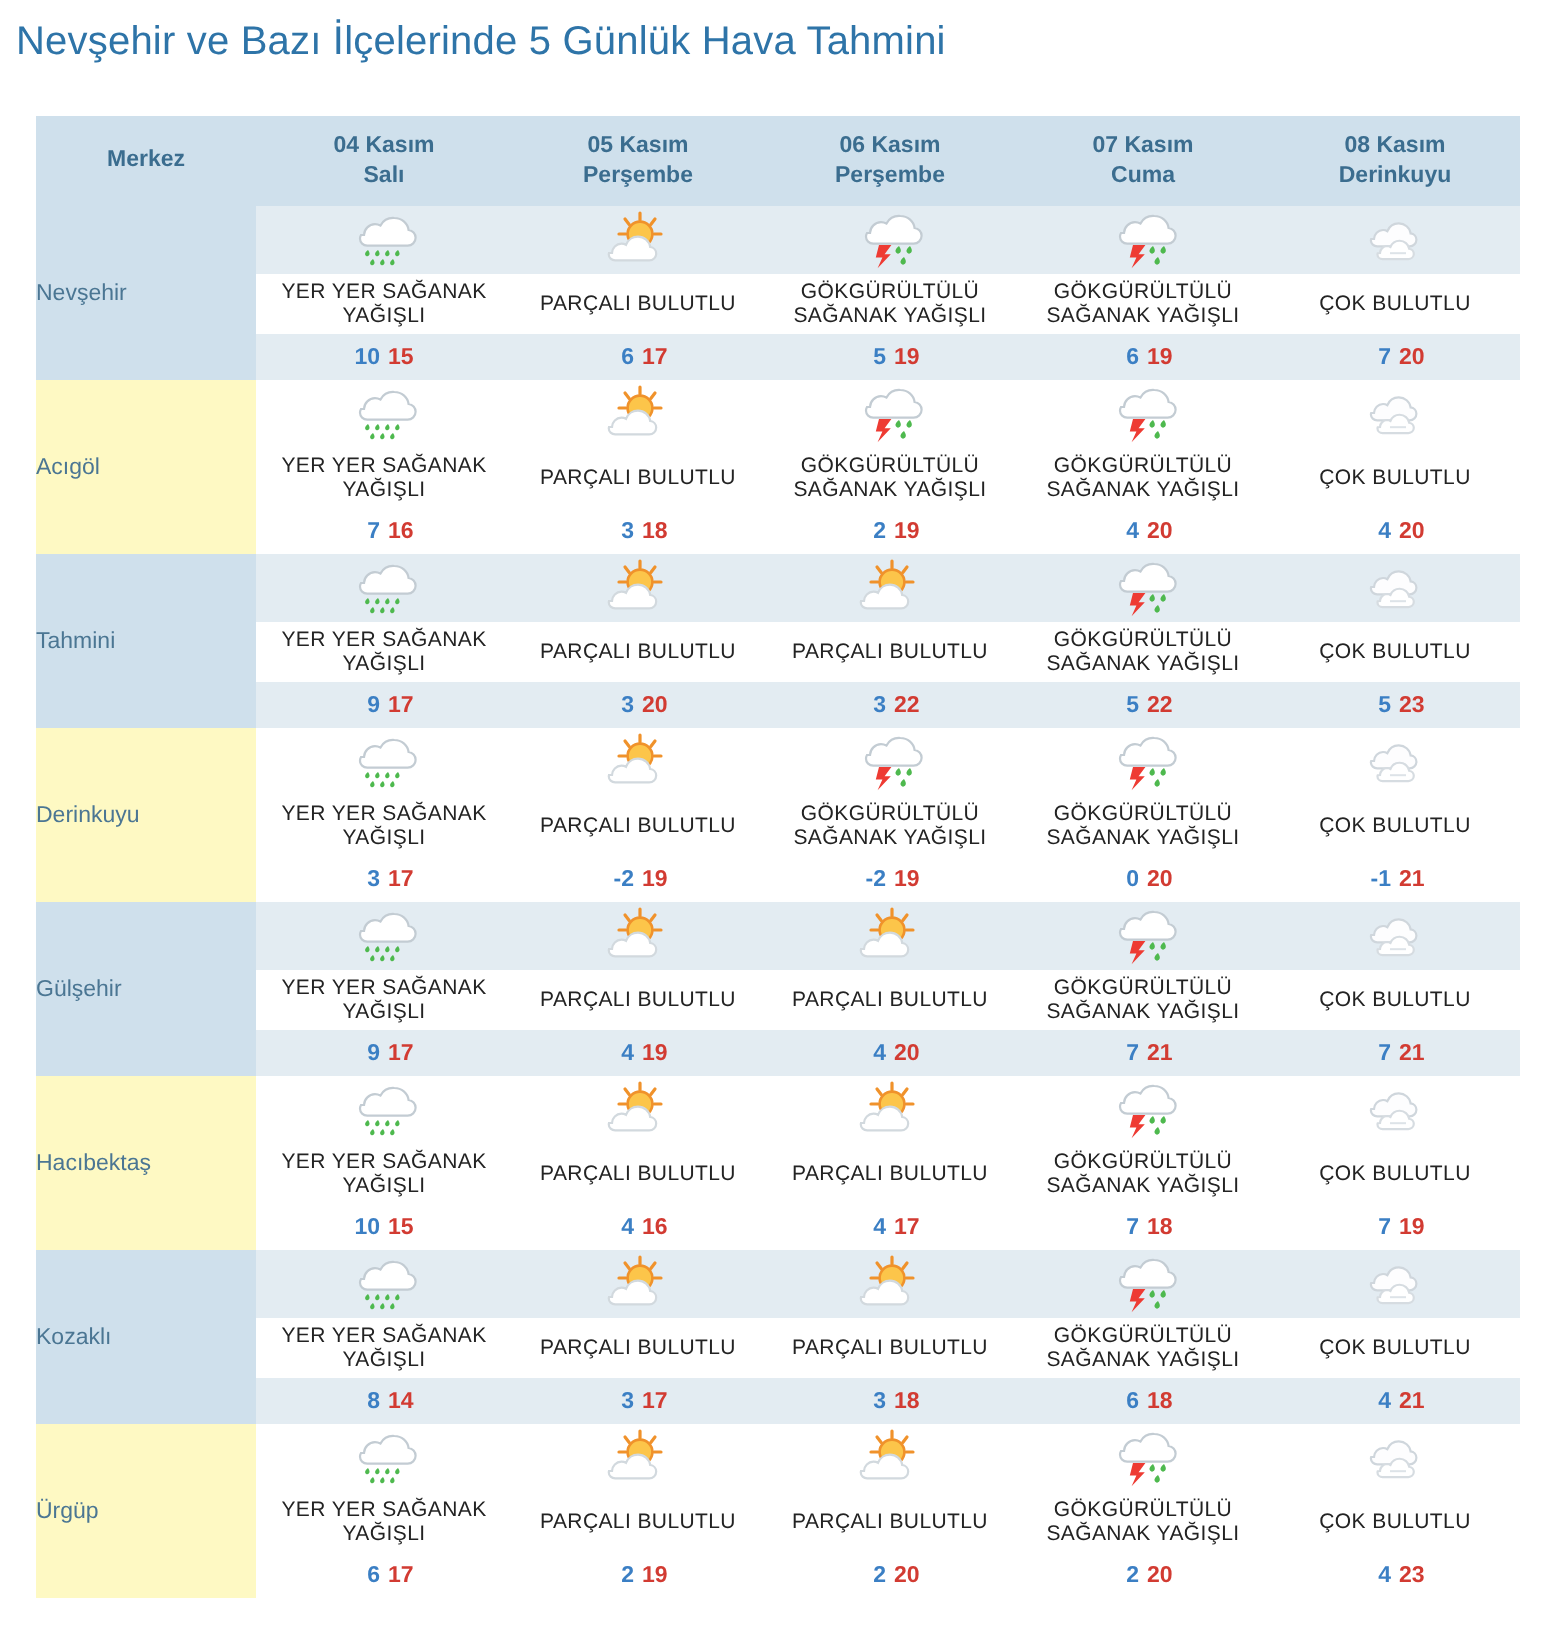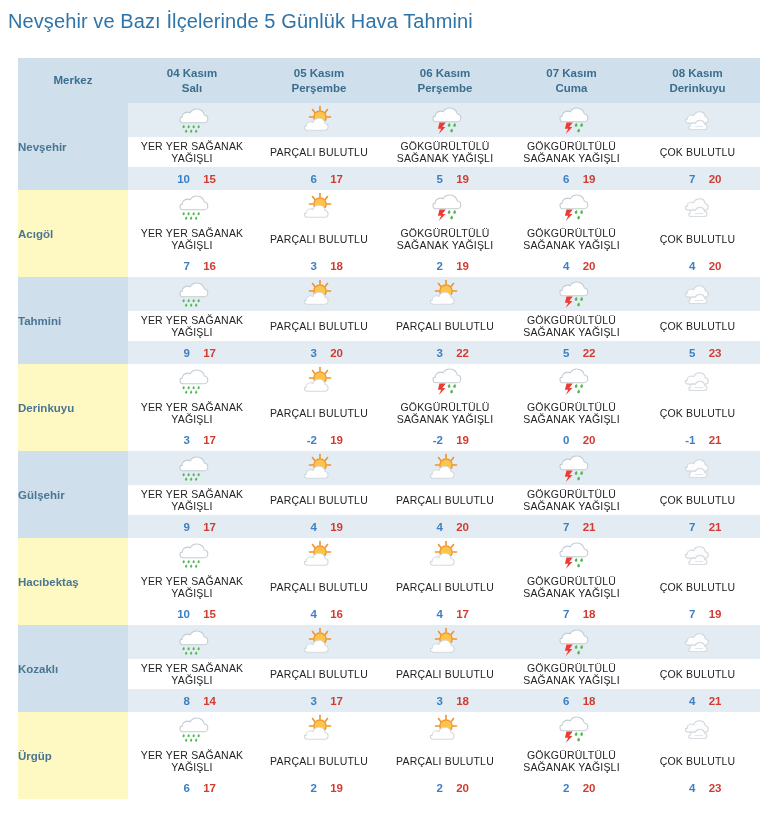--- a/index.html
+++ b/index.html
@@ -53,21 +53,21 @@
     line-height: 15px;
     border-right: 2px solid #ffffff;
   }
   .hdr-cell:last-child { border-right: none; }
   .hdr-date { display: block; }
   .hdr-day  { display: block; }
 
   
   .name-cell {
     font-size: 11.5px;
-    font-weight: bold;
+    font-weight: normal;
     color: #4b7693;
     padding-left: 11px;
     text-align: left;
     border-right: 2px solid #ffffff;
     height: 87px;
   }
   .row-alt .name-cell { background: #cfe0ec; }
   .row-plain .name-cell { background: #fef9c3; }
 
   
@@ -103,21 +103,21 @@
     justify-content: center;
     font-size: 11.5px;
     font-weight: bold;
   }
   .row-alt .band-icon,
   .row-alt .band-temp { background: #e3ecf2; }
   .row-plain .band-icon,
   .row-plain .band-temp { background: #ffffff; }
 
   .t-min { color: #3b7fc4; min-width: 22px; text-align: right; }
-  .t-max { color: #d23b32; min-width: 22px; text-align: right; margin-left: 4px; }
+  .t-max { color: #d23b32; min-width: 22px; text-align: left; margin-left: 4px; }
 
   .wx-icon { display: block; }
 </style>
 </head>
 <body>
 
 <div class="page-title">Nevşehir ve Bazı İlçelerinde 5 Günlük Hava Tahmini</div>
 
 <table class="forecast-table">
   <thead>

